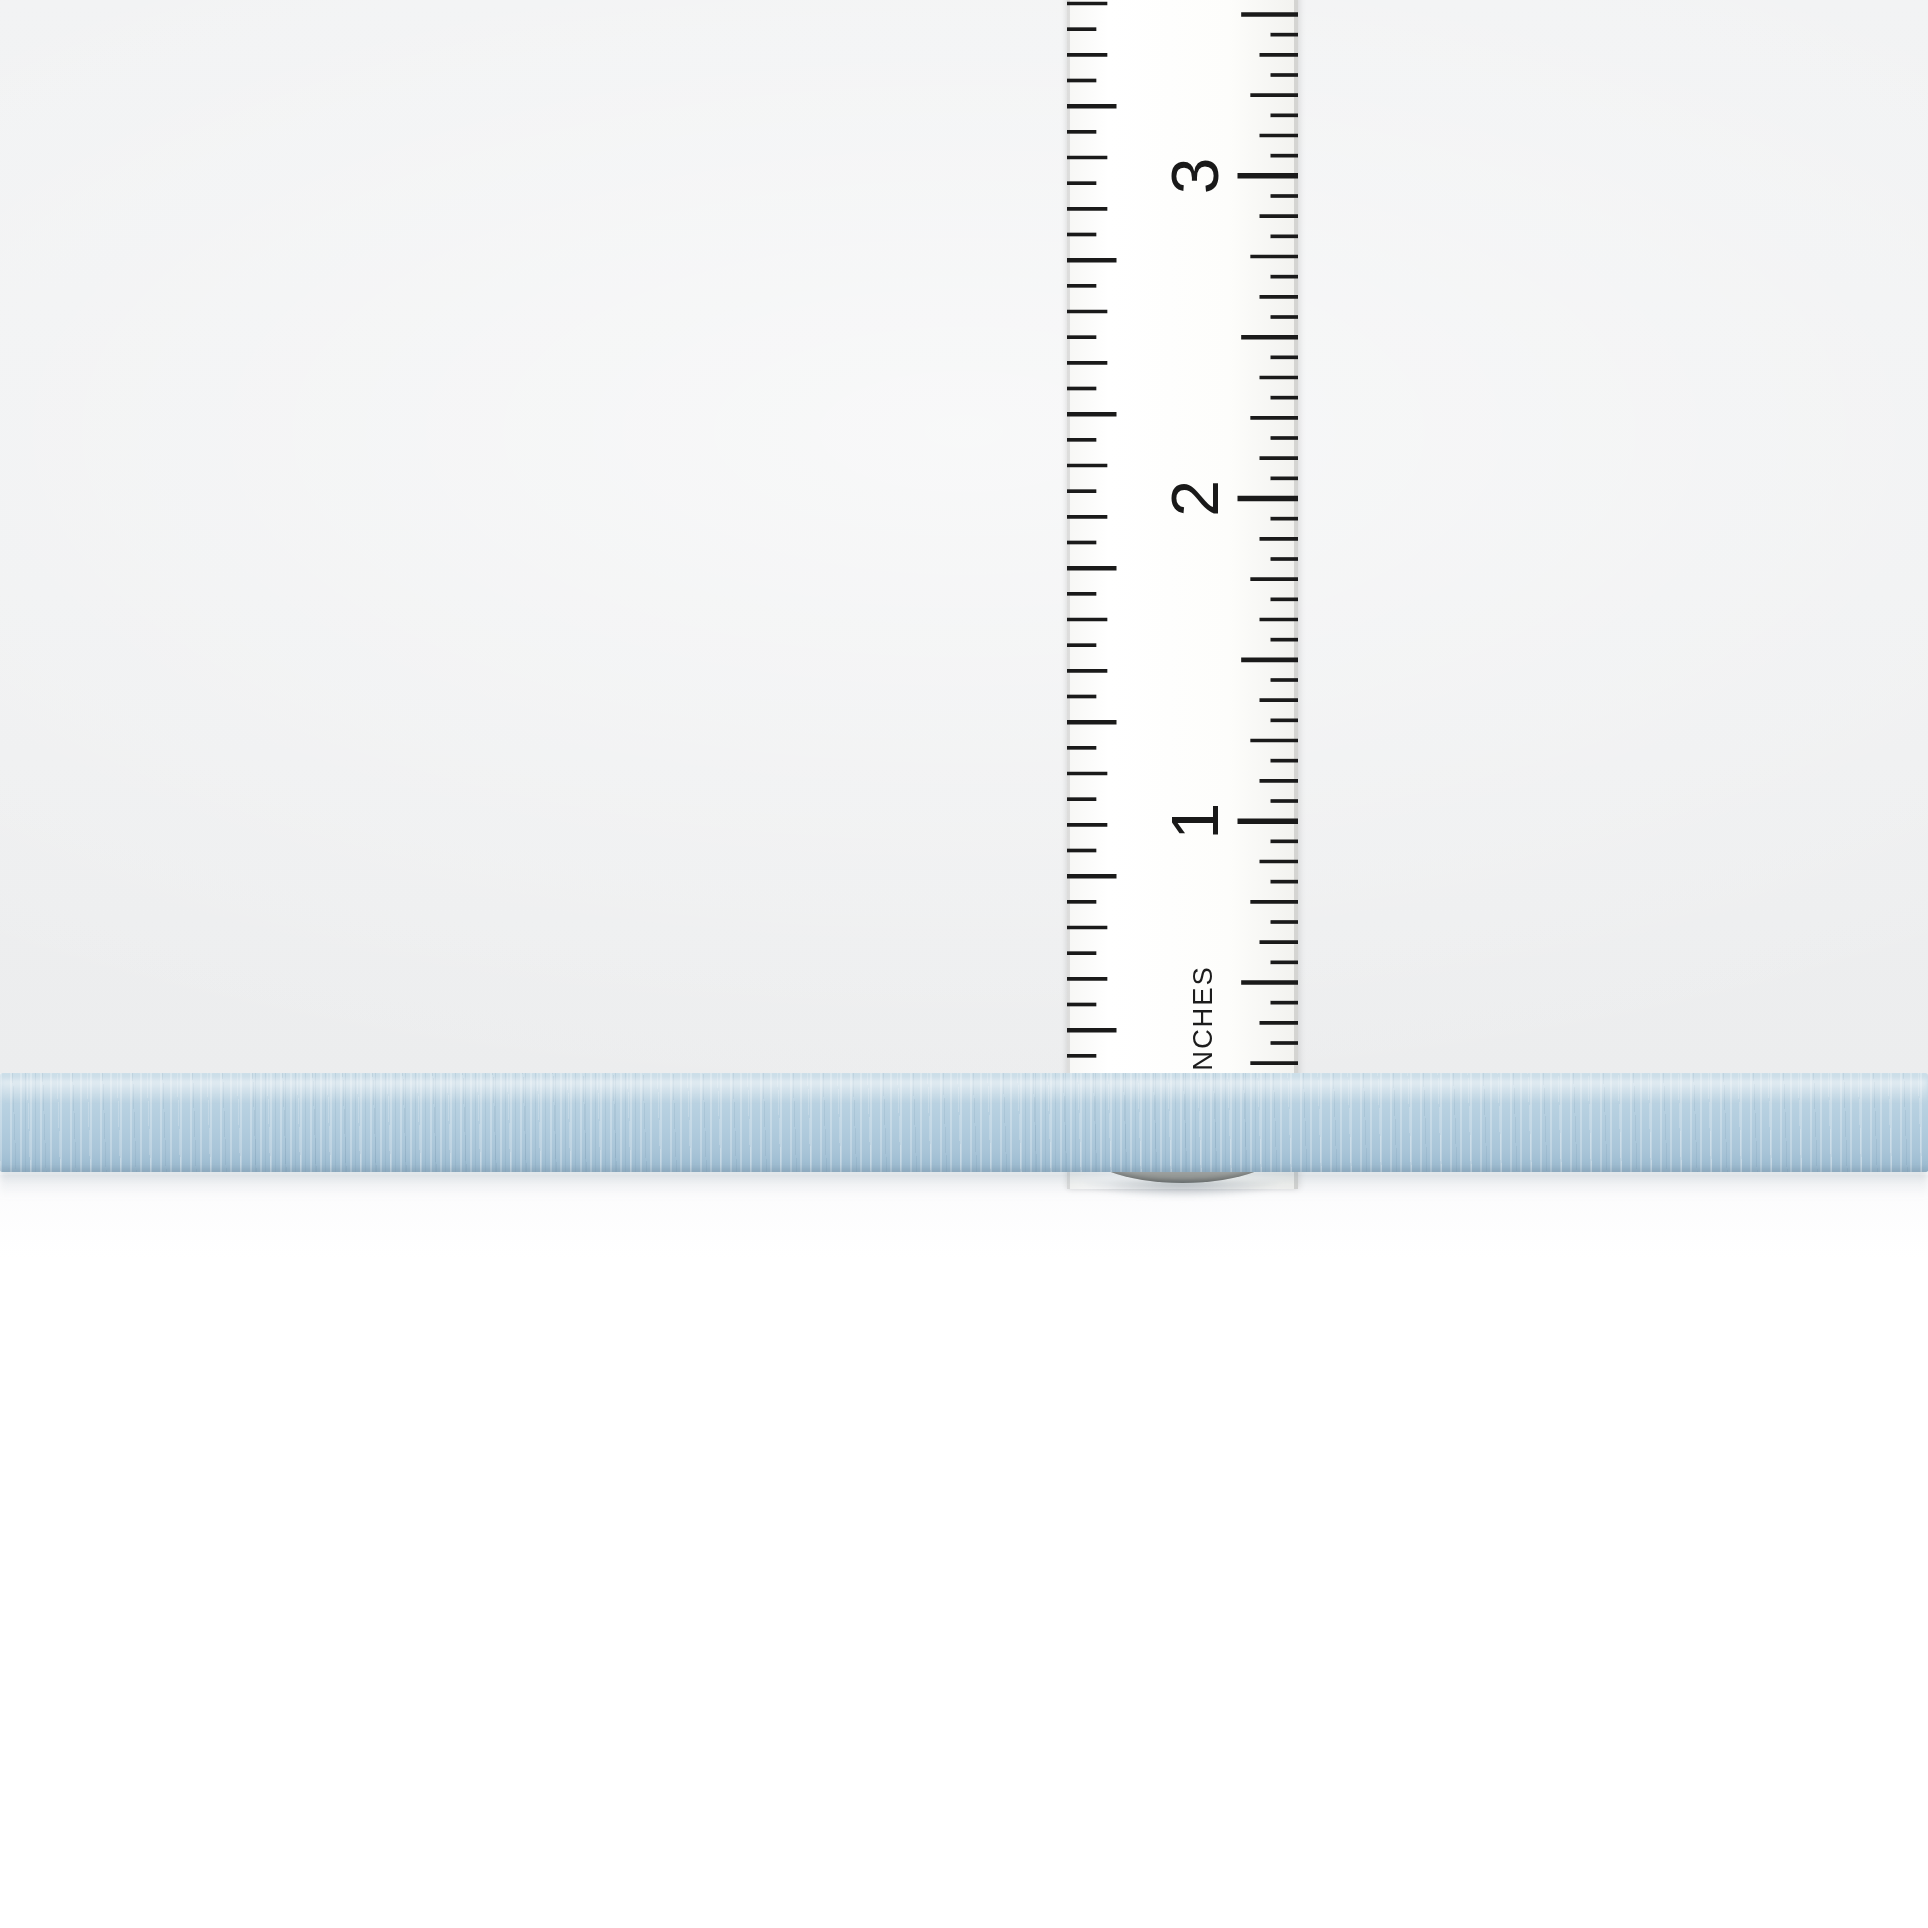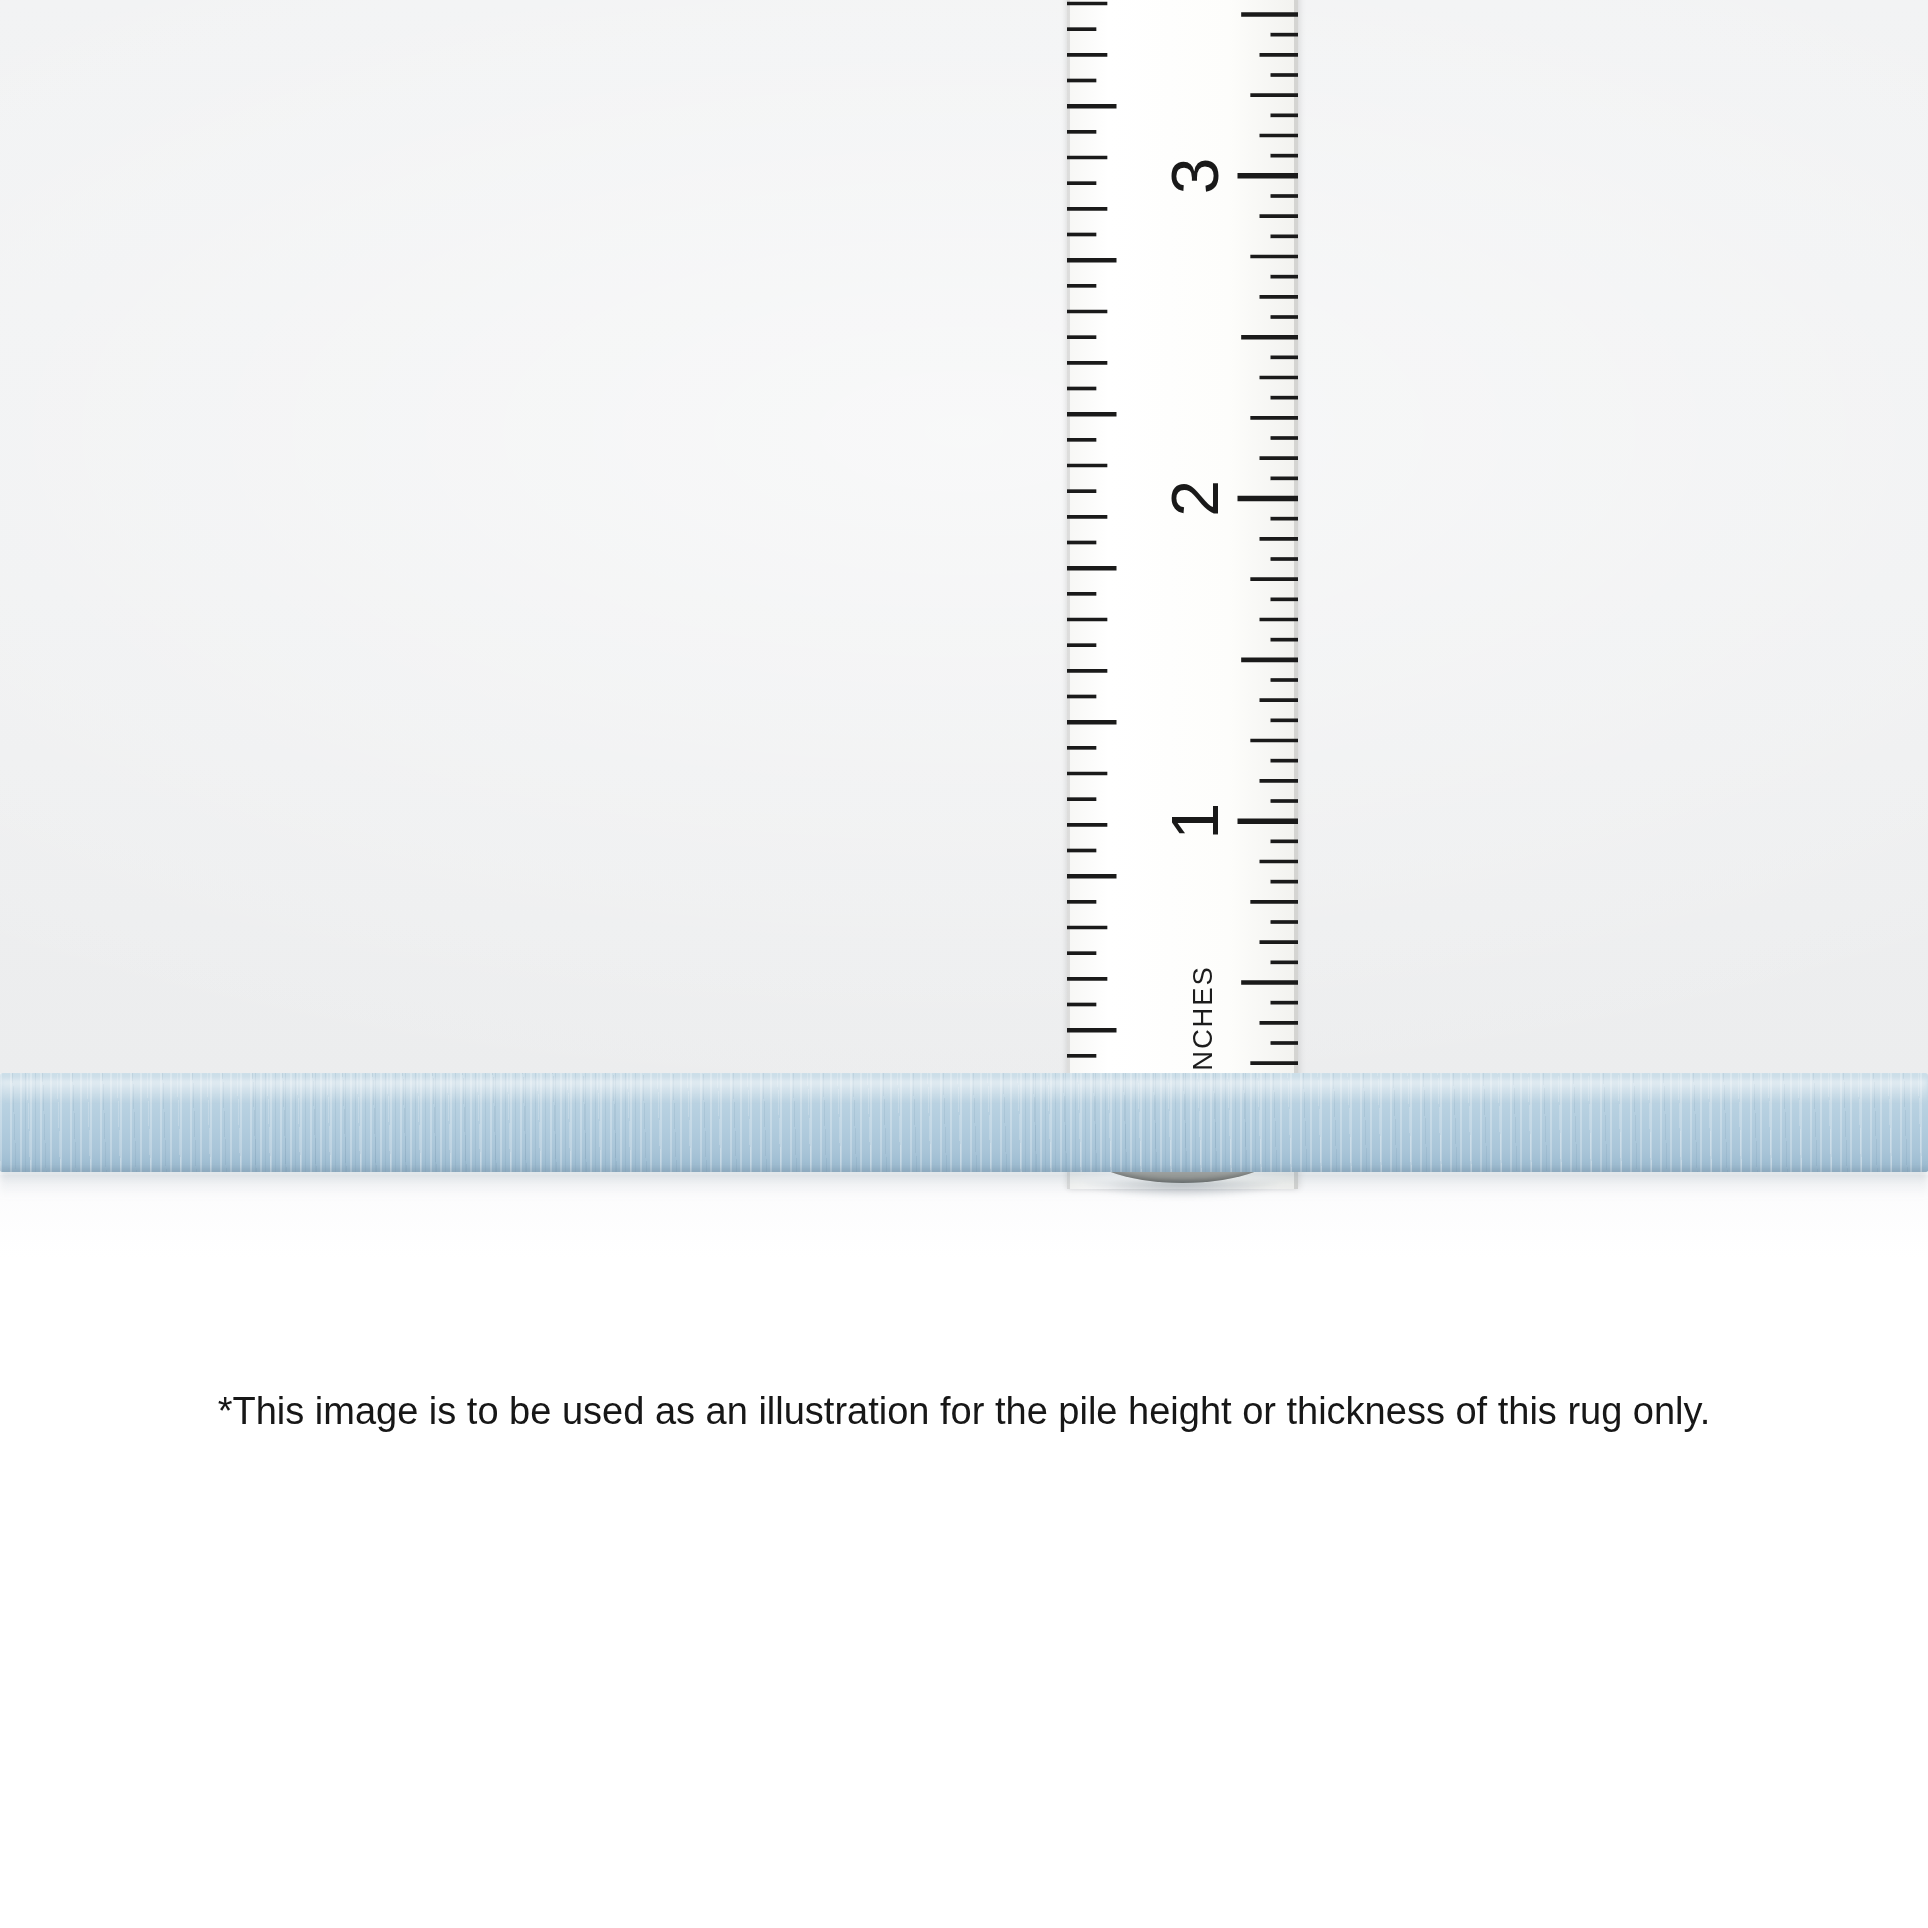--- a/index.html
+++ b/index.html
@@ -366,17 +366,16 @@
       <div class="rug-body"></div>
       <div class="rug-weave"></div>
       <div class="rug-weave2"></div>
       <div class="rug-highlight"></div>
       <div class="rug-shadow"></div>
     </div>
 
   </div>
 
   <div class="caption">
-    <span class="line">*This image is to be used as an illustration for the pile height or thickness of this rug only.</span>
   </div>
 
 </div>
 
 
 </body></html>

